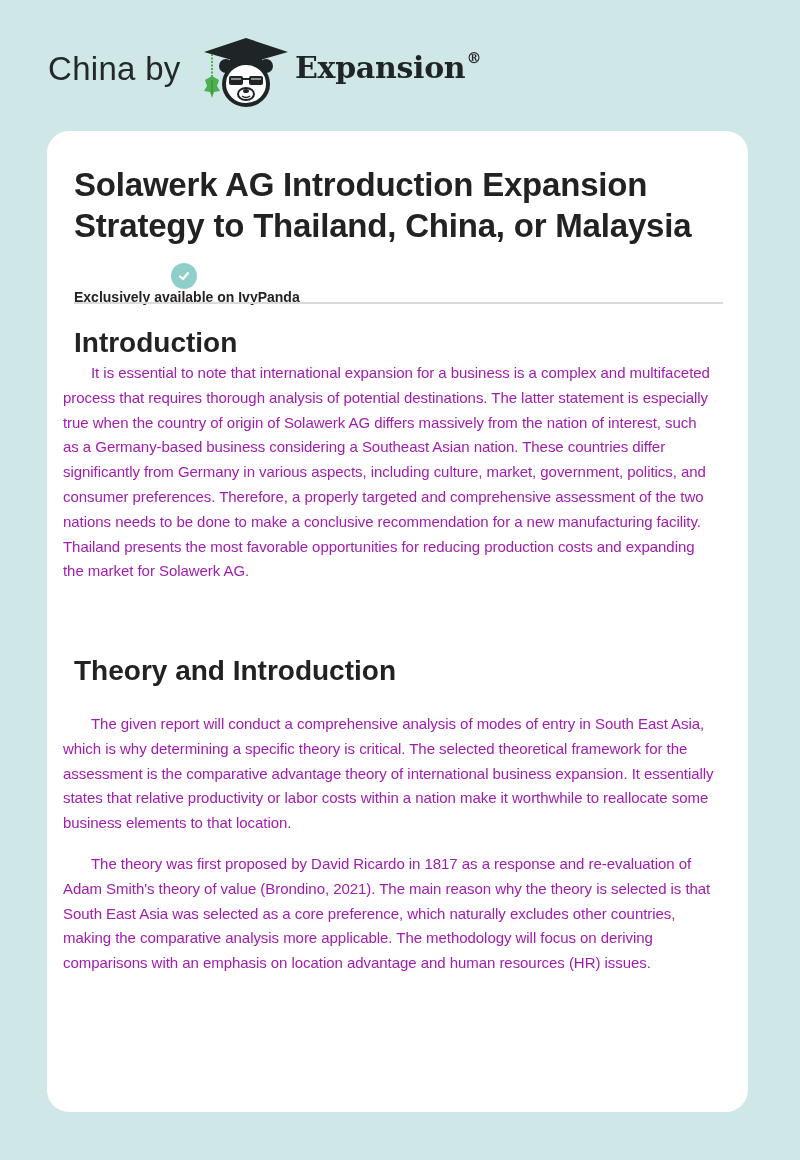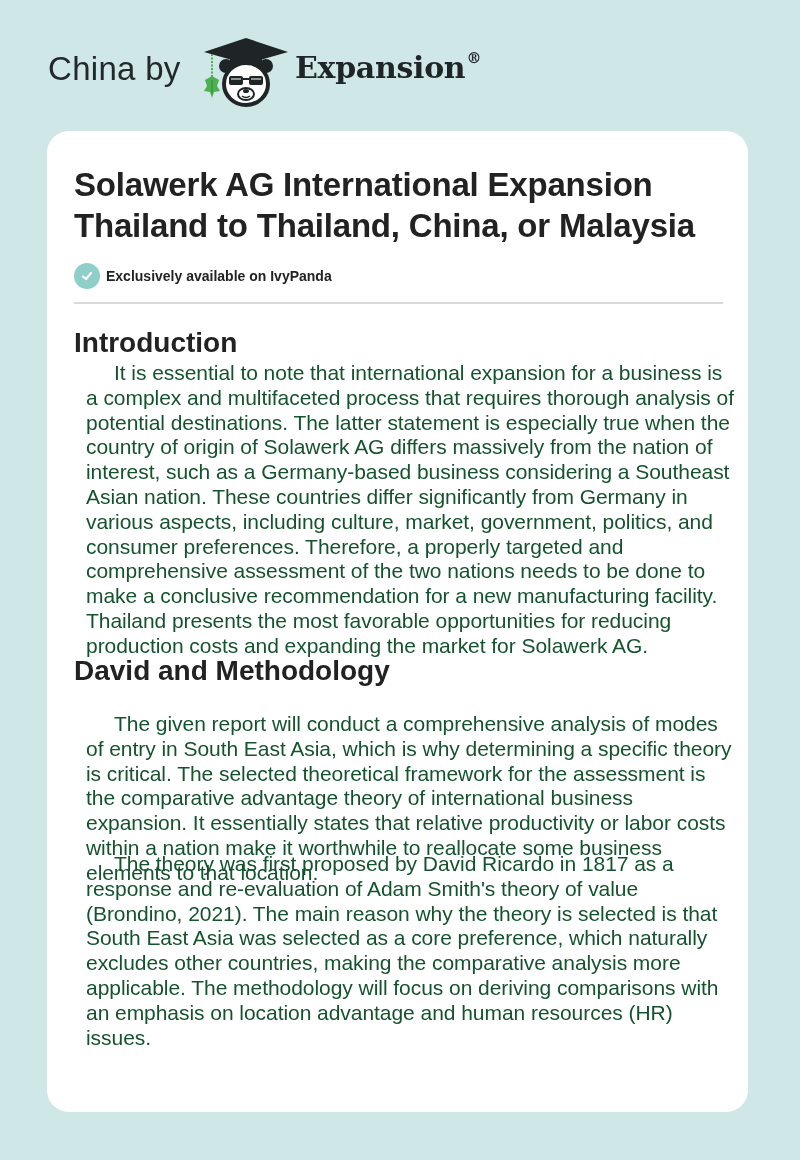--- a/index.html
+++ b/index.html
@@ -59,20 +59,21 @@
       font-weight: bold;
       line-height: 41px;
       color: #222;
       letter-spacing: -0.2px;
     }
     .exclusive {
       position: absolute;
       left: 27px; top: 132px;
       display: flex;
       align-items: center;
+      flex-direction: column;
     }
     .check-badge {
       width: 26px; height: 26px;
       border-radius: 50%;
       background: #8fcfca;
       display: flex; align-items: center; justify-content: center;
       margin-right: 6px;
     }
     .exclusive-text {
       font-size: 14px;
@@ -87,25 +88,25 @@
     }
     .section-heading {
       position: absolute;
       left: 27px;
       font-size: 28px;
       font-weight: bold;
       color: #222;
     }
     .para {
       position: absolute;
-      left: 39px;
+      left: 16px;
       width: 652px;
-      font-size: 21px;
+      font-size: 15px;
       line-height: 24.8px;
-      color: #14532d;
+      color: #a21caf;
       text-indent: 28px;
       letter-spacing: -0.05px;
     }
   </style>
 </head>
 <body>
 
 <div class="header">
   <span class="brand-prefix">China by</span>
   <div class="logo-mark">
@@ -132,32 +133,32 @@
 
       <ellipse cx="46" cy="58" rx="8" ry="6" fill="#ffffff" stroke="#1f2426" stroke-width="2"></ellipse>
       <ellipse cx="46" cy="55" rx="3" ry="2" fill="#1f2426"></ellipse>
       <path d="M42,60 Q46,63 50,60" stroke="#1f2426" stroke-width="1.5" fill="none"></path>
     </svg>
   </div>
   <span class="brand-name"><span>Expansion</span><sup>®</sup></span>
 </div>
 
 <div class="card">
-  <h1 class="title">Solawerk AG International Expansion Thailand to Thailand, China, or Malaysia</h1>
+  <h1 class="title">Solawerk AG Introduction Expansion Strategy to Thailand, China, or Malaysia</h1>
 
   <div class="exclusive">
     <span class="check-badge">
       <svg width="14" height="14" viewBox="0 0 14 14">
         <path d="M3,7.5 L6,10 L11,4" stroke="#ffffff" stroke-width="2.2" fill="none" stroke-linecap="round" stroke-linejoin="round"></path>
       </svg>
     </span>
     <span class="exclusive-text">Exclusively available on IvyPanda</span>
   </div>
 
   <div class="divider"></div>
 
   <h2 class="section-heading" style="top:196px;">Introduction</h2>
   <p class="para" style="top:230px;">It is essential to note that international expansion for a business is a complex and multifaceted process that requires thorough analysis of potential destinations. The latter statement is especially true when the country of origin of Solawerk AG differs massively from the nation of interest, such as a Germany-based business considering a Southeast Asian nation. These countries differ significantly from Germany in various aspects, including culture, market, government, politics, and consumer preferences. Therefore, a properly targeted and comprehensive assessment of the two nations needs to be done to make a conclusive recommendation for a new manufacturing facility. Thailand presents the most favorable opportunities for reducing production costs and expanding the market for Solawerk AG.</p>
 
-  <h2 class="section-heading" style="top:524px;">David and Methodology</h2>
+  <h2 class="section-heading" style="top:524px;">Theory and Introduction</h2>
   <p class="para" style="top:581px;">The given report will conduct a comprehensive analysis of modes of entry in South East Asia, which is why determining a specific theory is critical. The selected theoretical framework for the assessment is the comparative advantage theory of international business expansion. It essentially states that relative productivity or labor costs within a nation make it worthwhile to reallocate some business elements to that location.</p>
   <p class="para" style="top:721px;">The theory was first proposed by David Ricardo in 1817 as a response and re-evaluation of Adam Smith's theory of value (Brondino, 2021). The main reason why the theory is selected is that South East Asia was selected as a core preference, which naturally excludes other countries, making the comparative analysis more applicable. The methodology will focus on deriving comparisons with an emphasis on location advantage and human resources (HR) issues.</p>
 </div>
 
 </body></html>

